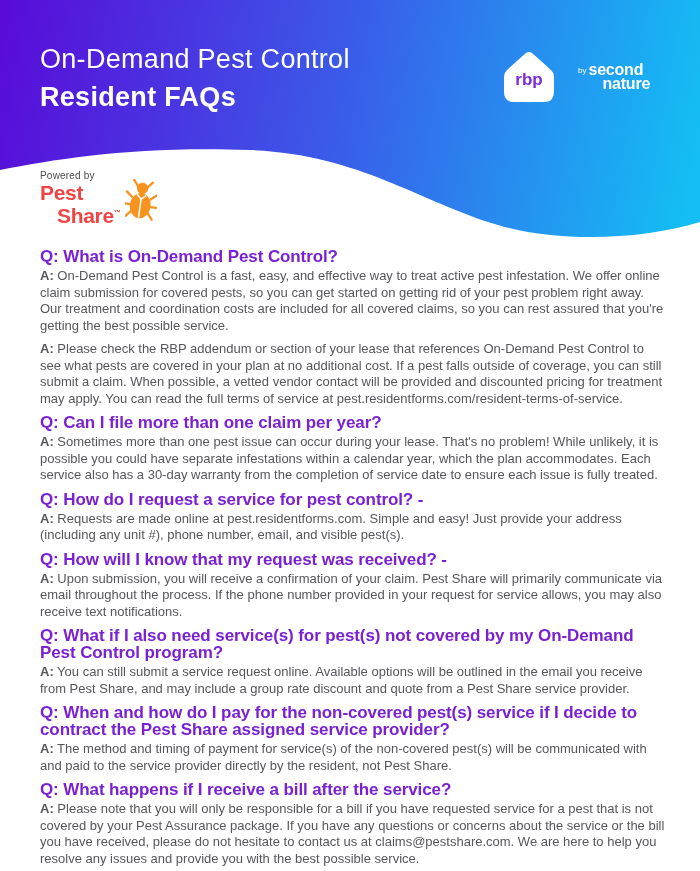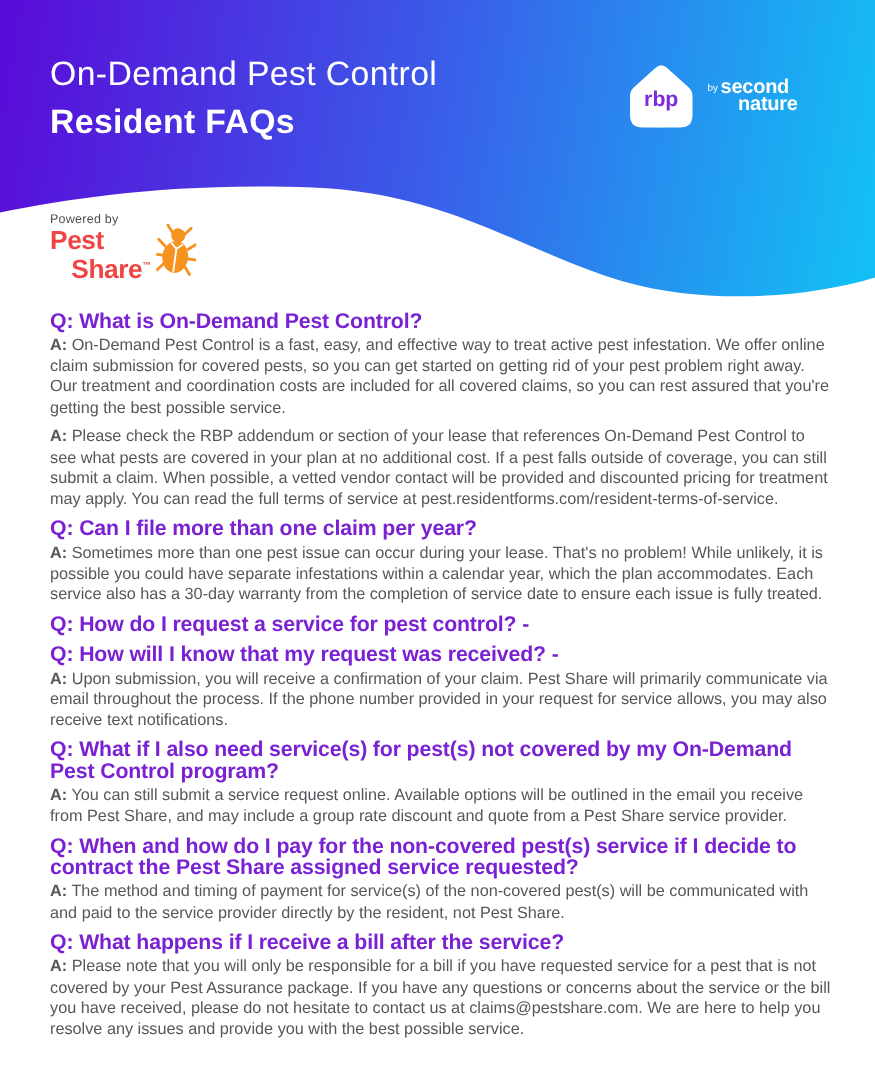--- a/index.html
+++ b/index.html
@@ -11,21 +11,21 @@
     position: relative;
   }
   .page { position: relative; width: 700px; height: 871px; border-radius: 16px; }
 
   
   .header-svg { position: absolute; top: 0; left: 0; display: block; }
   .titles { position: absolute; left: 40px; top: 40px; color: #ffffff; }
   .title-line1 { font-size: 27px; font-weight: 400; letter-spacing: 0.3px; line-height: 38px; }
   .title-line2 { font-size: 27px; font-weight: 700; letter-spacing: 0.3px; line-height: 38px; }
 
-  .brand-row { position: absolute; left: 499px; top: 46px; display: flex; align-items: flex-start; }
+  .brand-row { position: absolute; left: 499px; top: 46px; display: flex; align-items: flex-start; gap: 12px; }
   .rbp-logo { position: relative; width: 60px; height: 62px; }
   .sn-lockup { display: flex; color: #ffffff; margin-left: 7px; margin-top: 17px; }
   .sn-by { font-size: 8px; font-weight: 400; margin-top: 3px; margin-right: 2px; }
   .sn-col { display: flex; flex-direction: column; font-weight: 700; font-size: 16px; line-height: 14px; letter-spacing: -0.2px; justify-content: space-between; }
   .sn-nature { padding-left: 14px; }
 
   
   .powered { position: absolute; left: 40px; top: 170px; }
   .powered-label { font-size: 10px; color: #4d4d4f; letter-spacing: 0.2px; margin-bottom: 2px; }
   .ps-row { display: flex; align-items: flex-start; }
@@ -130,34 +130,35 @@
       <p><strong>A:</strong> <span>Please check the RBP addendum or section of your lease that references On-Demand Pest Control to see what pests are covered in your plan at no additional cost. If a pest falls outside of coverage, you can still submit a claim. When possible, a vetted vendor contact will be provided and discounted pricing for treatment may apply. You can read the full terms of service at pest.residentforms.com/resident-terms-of-service.</span></p>
     </section>
 
     <section class="faq">
       <h3><span>Q:</span> <span>Can I file more than one claim per year?</span></h3>
       <p><strong>A:</strong> <span>Sometimes more than one pest issue can occur during your lease. That's no problem! While unlikely, it is possible you could have separate infestations within a calendar year, which the plan accommodates. Each service also has a 30-day warranty from the completion of service date to ensure each issue is fully treated.</span></p>
     </section>
 
     <section class="faq">
       <h3><span>Q:</span> <span>How do I request a service for pest control? -</span></h3>
+      <p><strong>A:</strong> <span>Requests are made online at pest.residentforms.com. Simple and easy! Just provide your address (including any unit #), phone number, email, and visible pest(s).</span></p>
     </section>
 
     <section class="faq">
       <h3><span>Q:</span> <span>How will I know that my request was received? -</span></h3>
       <p><strong>A:</strong> <span>Upon submission, you will receive a confirmation of your claim. Pest Share will primarily communicate via email throughout the process. If the phone number provided in your request for service allows, you may also receive text notifications.</span></p>
     </section>
 
     <section class="faq">
       <h3><span>Q:</span> <span>What if I also need service(s) for pest(s) not covered by my On-Demand Pest Control program?</span></h3>
       <p><strong>A:</strong> <span>You can still submit a service request online. Available options will be outlined in the email you receive from Pest Share, and may include a group rate discount and quote from a Pest Share service provider.</span></p>
     </section>
 
     <section class="faq">
-      <h3><span>Q:</span> <span>When and how do I pay for the non-covered pest(s) service if I decide to contract the Pest Share assigned service requested?</span></h3>
+      <h3><span>Q:</span> <span>When and how do I pay for the non-covered pest(s) service if I decide to contract the Pest Share assigned service provider?</span></h3>
       <p><strong>A:</strong> <span>The method and timing of payment for service(s) of the non-covered pest(s) will be communicated with and paid to the service provider directly by the resident, not Pest Share.</span></p>
     </section>
 
     <section class="faq">
       <h3><span>Q:</span> <span>What happens if I receive a bill after the service?</span></h3>
       <p><strong>A:</strong> <span>Please note that you will only be responsible for a bill if you have requested service for a pest that is not covered by your Pest Assurance package. If you have any questions or concerns about the service or the bill you have received, please do not hesitate to contact us at claims@pestshare.com. We are here to help you resolve any issues and provide you with the best possible service.</span></p>
     </section>
 
   </main>
 </div>

